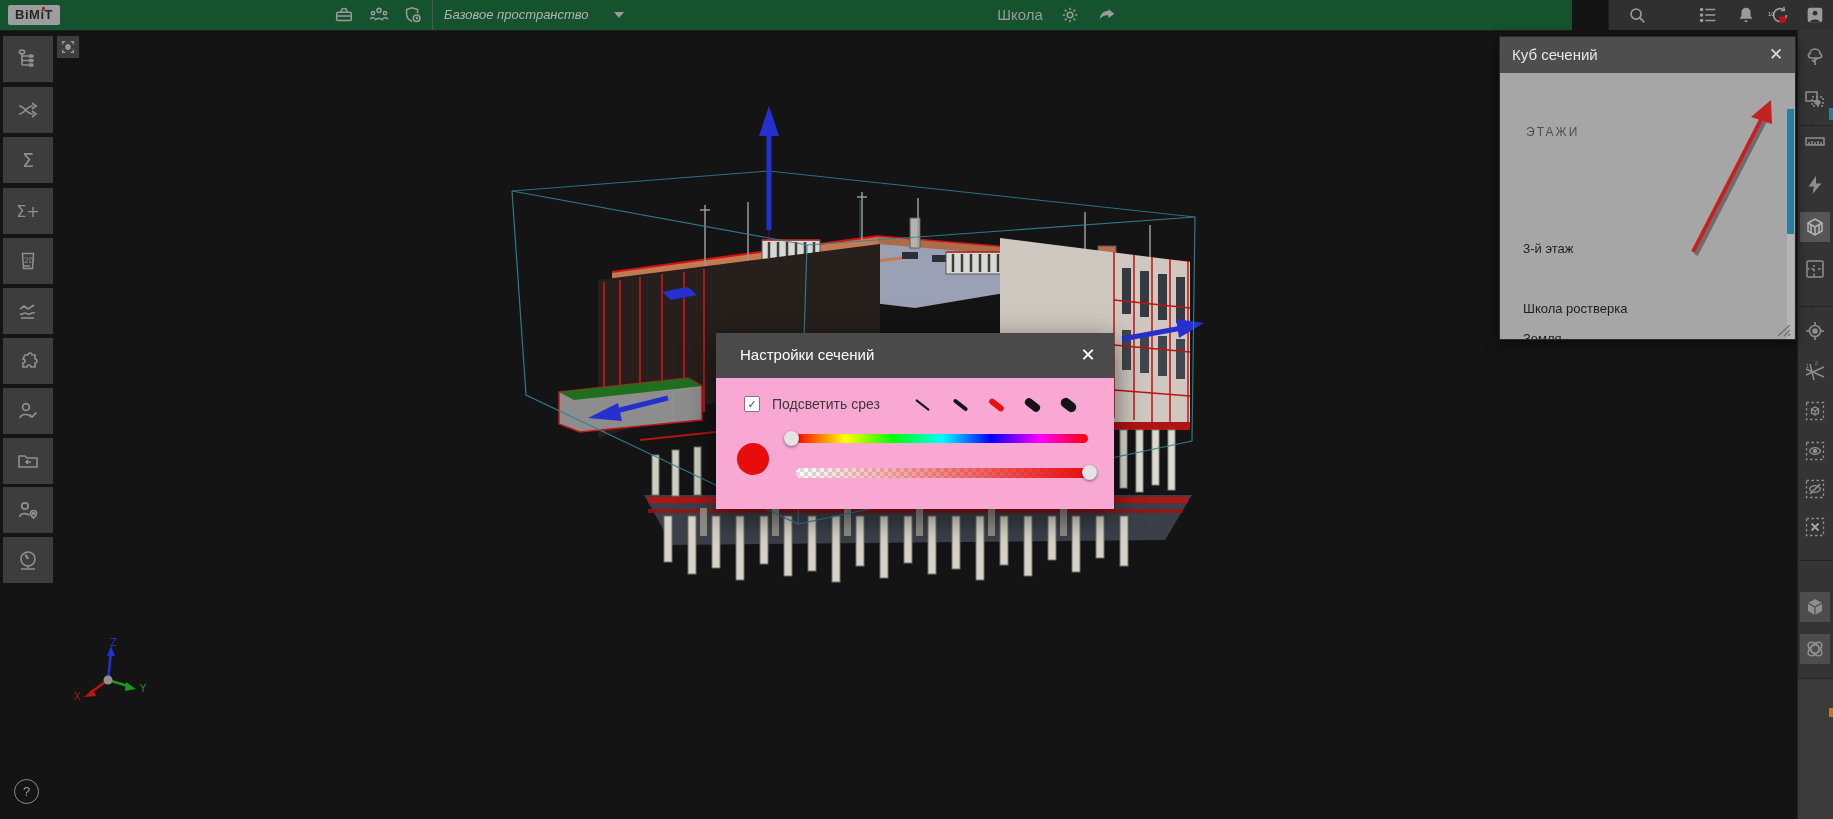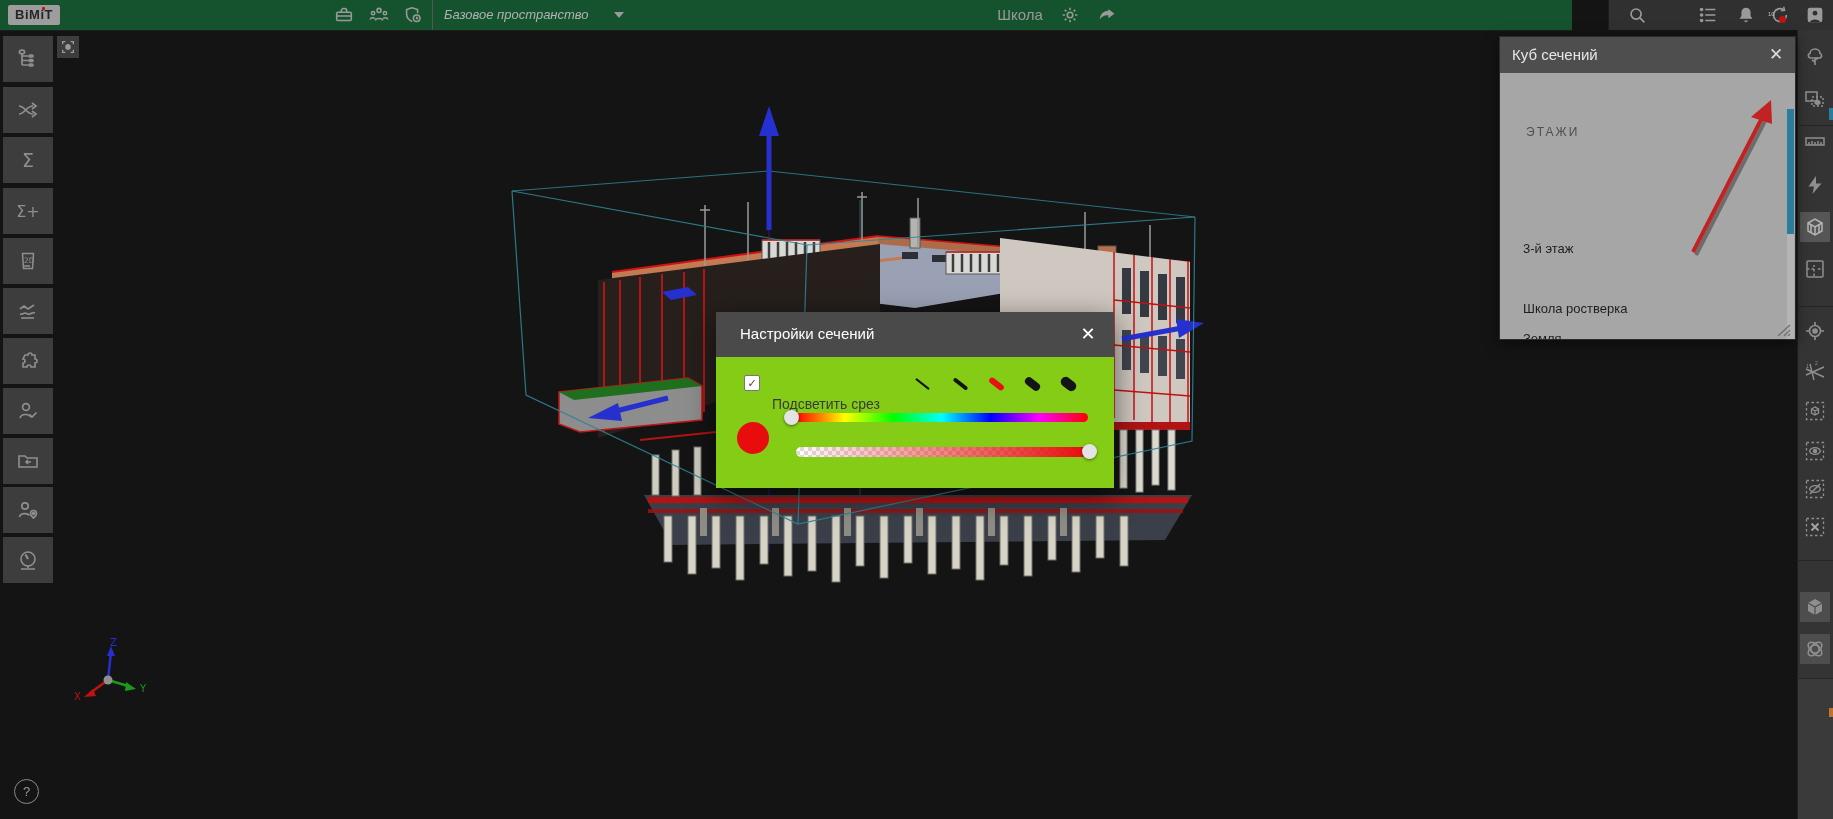--- a/index.html
+++ b/index.html
@@ -42,27 +42,27 @@
   #p-x{left:38px;top:8px;width:20px;height:20px;}
   #p-sec{left:10px;top:9px;width:20px;height:18px;}
   #p-add-ico{left:190px;top:8px;width:18px;height:18px;}
   #p-add-label{left:212px;top:10px;font-size:13px;color:#1f7d9e;}
   #p-gear{left:272px;top:8px;width:18px;height:18px;color:#454545;}
   #p-group{left:4px;top:88px;font-size:12px;letter-spacing:2px;color:#4f4f4f;margin-left:22px;}
   .floor{left:0;width:278px;height:30px;line-height:30px;padding-left:23px;font-size:13px;color:#1e1e1e;}
   #p-scroll-track{left:287px;top:72px;width:7px;height:265px;background:#b4b4b4;}
   #p-scroll-thumb{left:287px;top:72px;width:7px;height:125px;background:#2a7d9c;}
   
-  #dlg{left:716px;top:312px;width:398px;height:176px;background:#84cc16;box-shadow:0 8px 28px rgba(0,0,0,.55);z-index:50;}
+  #dlg{left:716px;top:333px;width:398px;height:176px;background:#f9a8d4;box-shadow:0 8px 28px rgba(0,0,0,.55);z-index:50;}
   #dlg-head{left:0;top:0;width:398px;height:45px;background:#4a4a4a;}
   #dlg-title{left:24px;top:13px;font-size:15px;color:#fff;}
   #dlg-close{left:362px;top:12px;width:20px;height:20px;color:#fff;font-size:18px;line-height:20px;text-align:center;}
   #dlg-check{left:28px;top:63px;width:14px;height:14px;background:#fff;border:1.5px solid #777;border-radius:2px;
              font-size:11px;line-height:14px;text-align:center;color:#444;}
-  #dlg-label{left:56px;top:63px;font-size:14px;color:#3a3a3a;margin-top:21px;}
+  #dlg-label{left:56px;top:63px;font-size:14px;color:#3a3a3a;}
   .swatch{top:63px;height:17px;display:flex;align-items:center;justify-content:center;}
   .swatch i{display:block;width:17px;border-radius:99px;background:#141414;transform:rotate(38deg);}
   .swatch.sel i{background:#e81010;}
   #dlg-color{left:21px;top:110px;width:32px;height:32px;border-radius:50%;background:#e80c0c;}
   #hue{left:80px;top:101px;width:292px;height:9px;border-radius:5px;
        background:linear-gradient(to right,#f00,#ff0,#0f0,#0ff,#00f,#f0f,#f00);}
   #alpha{left:80px;top:135px;width:292px;height:10px;border-radius:5px;
        background-image:linear-gradient(90deg,rgba(232,12,12,0),rgba(232,12,12,1)),
          linear-gradient(45deg,#ddd 25%,transparent 25%,transparent 75%,#ddd 75%),
          linear-gradient(45deg,#ddd 25%,#fff 25%,#fff 75%,#ddd 75%);

